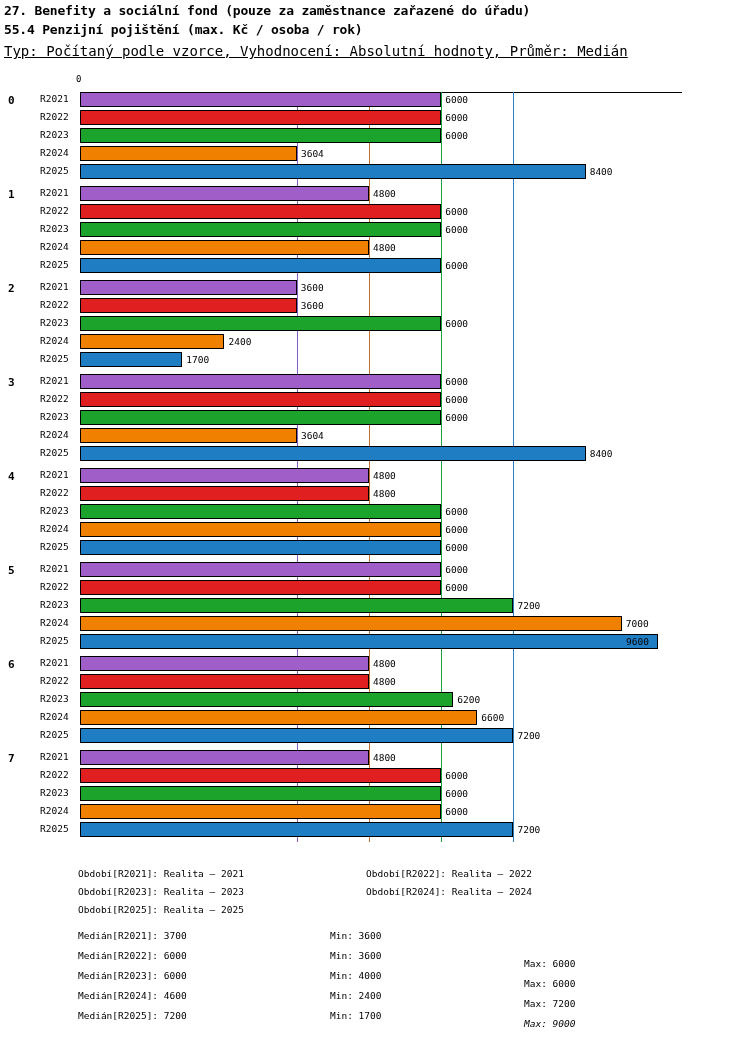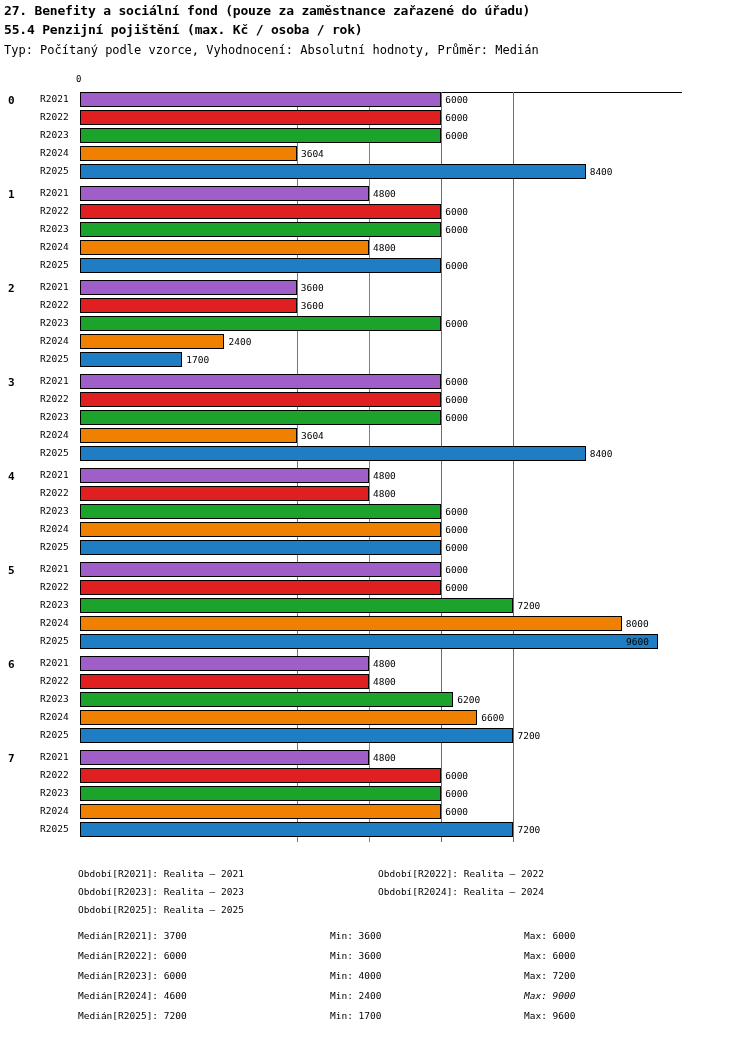--- a/index.html
+++ b/index.html
@@ -17,22 +17,23 @@
     font-size:13px;
     font-weight:bold;
     white-space:nowrap;
     letter-spacing:-0.2px;
   }
   #title1{top:3px;}
   #title2{top:22px;}
   .subtitle{
     position:absolute;
     left:4px;top:43px;
-    font-size:12px;
+    font-size:14px;
     white-space:nowrap;
+    text-decoration:underline;
   }
   .plot{
     position:absolute;
     left:0;top:62px;
     width:750px;height:790px;
   }
   .axis-zero-label{
     position:absolute;
     left:76px;top:12px;
     font-size:9px;
@@ -90,24 +91,24 @@
     left:0;top:868px;
     width:750px;
     font-size:9.5px;
   }
   .legend-line{
     position:absolute;
     white-space:nowrap;
     text-align:center;
   }
   .lg-col1{left:78px;}
-  .lg-col2{left:378px;}
+  .lg-col2{left:366px;}
   .st-col1{left:78px;}
   .st-col2{left:330px;}
-  .st-col3{left:524px;}
+  .st-col3{left:524px;margin-top:28px;}
 </style>
 </head>
 <body>
 
 <div class="title" id="title1">27. Benefity a sociální fond (pouze za zaměstnance zařazené do úřadu)</div>
 <div class="title" id="title2">55.4 Penzijní pojištění (max. Kč / osoba / rok)</div>
 <div class="subtitle">Typ: Počítaný podle vzorce, Vyhodnocení: Absolutní hodnoty, Průměr: Medián</div>
 
 <div class="plot">
   <div class="axis-zero-label">0</div>
@@ -272,21 +273,21 @@
           <div class="bar-value" style="left: 445.2px;">6000</div>
         </div>
         <div class="bar-row" style="top: 36px;">
           <div class="row-label">R2023</div>
           <div class="bar" style="width: 433.44px; background: rgb(28, 163, 44);"></div>
           <div class="bar-value" style="left: 517.44px;">7200</div>
         </div>
         <div class="bar-row" style="top: 54px;">
           <div class="row-label">R2024</div>
           <div class="bar" style="width: 541.8px; background: rgb(240, 128, 0);"></div>
-          <div class="bar-value" style="left: 625.8px;">8000</div>
+          <div class="bar-value" style="left: 625.8px;">7000</div>
         </div>
         <div class="bar-row" style="top: 72px;">
           <div class="row-label">R2025</div>
           <div class="bar" style="width: 577.92px; background: rgb(31, 125, 196);"></div>
           <div class="bar-value" style="left: 626px;">9600</div>
         </div>
       </div>
       <div class="group" style="top: 594px; height: 90px;">
         <div class="group-label" style="top: 2px;">6</div>
         <div class="bar-row" style="top: 0px;">

